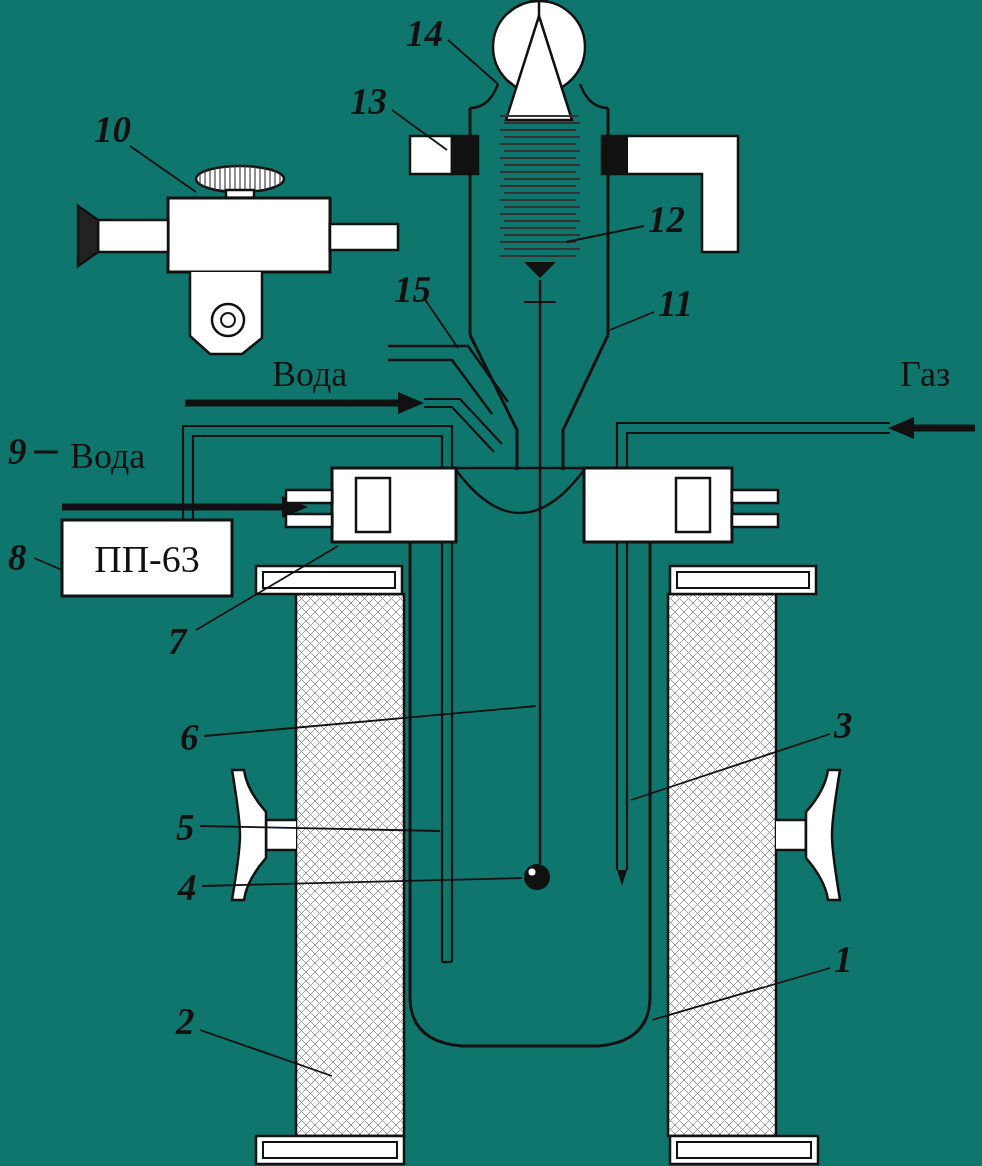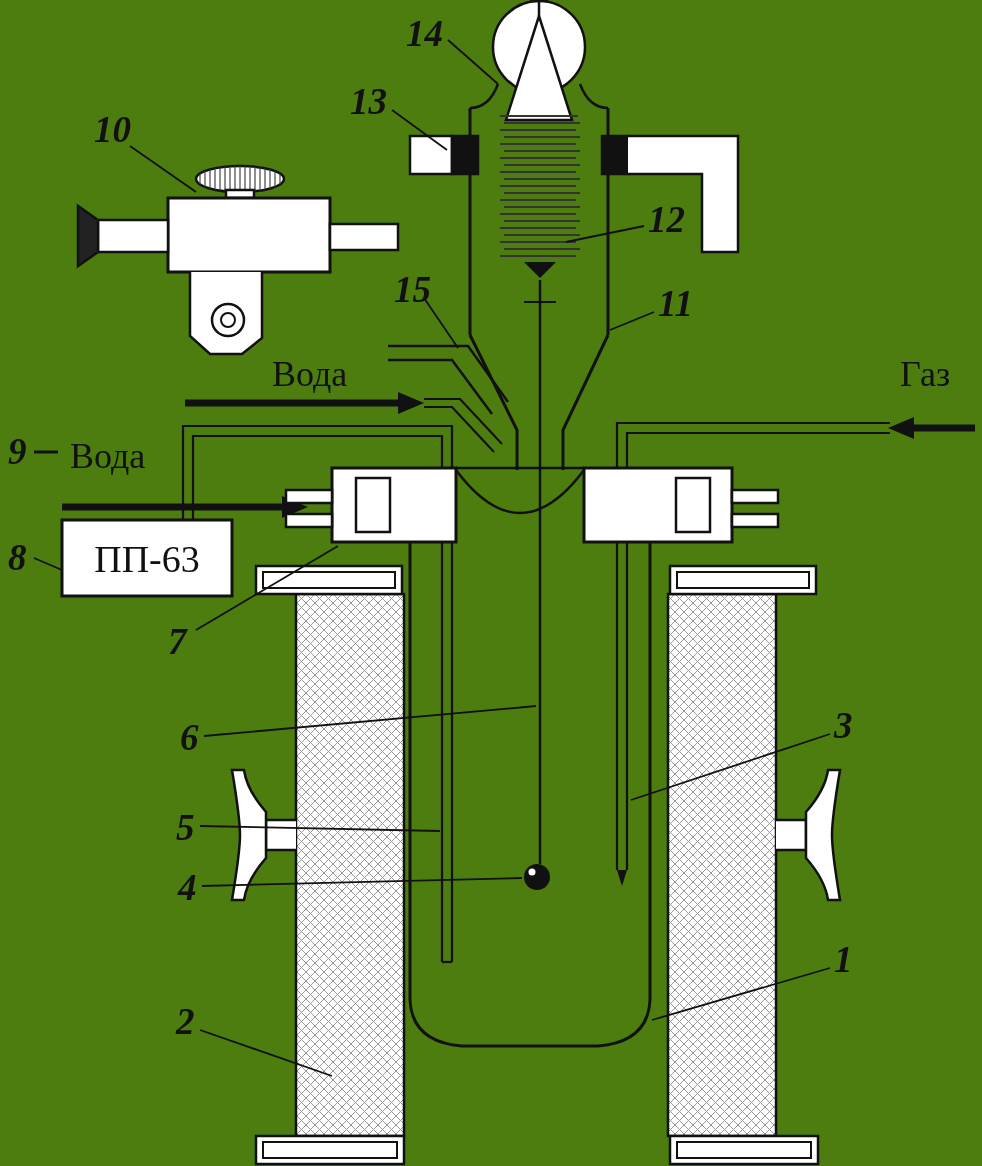--- a/index.html
+++ b/index.html
@@ -1,16 +1,16 @@
 <!DOCTYPE html>
 <html><head>
 <meta charset="utf-8">
 <style>
   html,body{margin:0;padding:0;background:#ffffff;}
-  .canvas{position:relative;width:982px;height:1166px;background:#4d7c0f;overflow:hidden;}
+  .canvas{position:relative;width:982px;height:1166px;background:#0f766e;overflow:hidden;}
   svg{position:absolute;left:0;top:0;}
   .num{font-family:"Liberation Serif",serif;font-style:italic;font-weight:600;font-size:37px;fill:#111;}
   .rus{font-family:"Liberation Serif",serif;font-weight:400;font-size:36px;fill:#111;}
   .pp{font-family:"Liberation Serif",serif;font-weight:400;font-size:38px;fill:#111;}
 </style>
 </head>
 <body>
 
 <div class="canvas">
 <svg width="982" height="1166" viewBox="0 0 982 1166" xmlns="http://www.w3.org/2000/svg">

